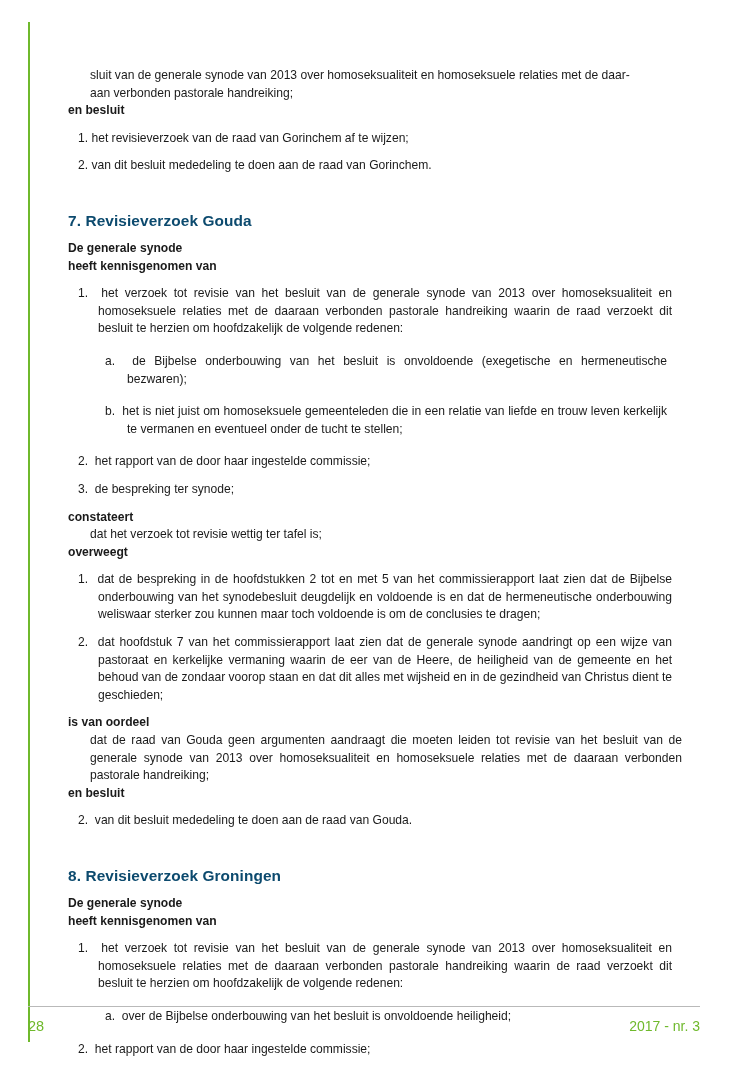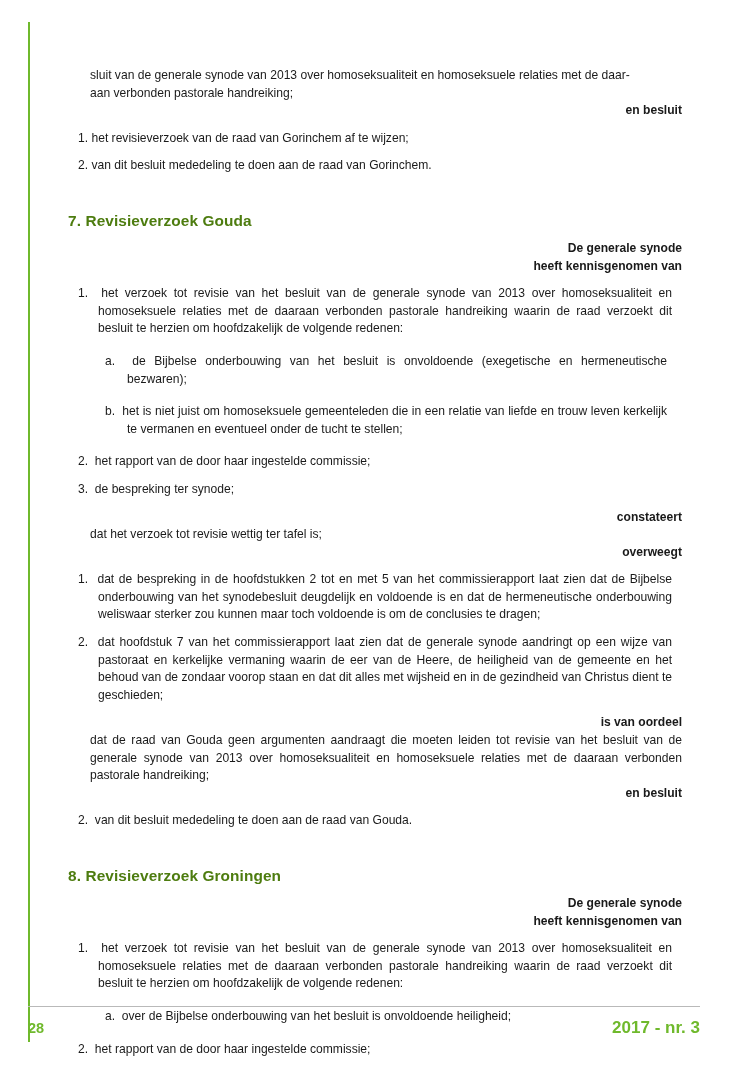--- a/index.html
+++ b/index.html
@@ -32,21 +32,20 @@
   }
   .content {
     position: absolute;
     left: 68px;
     top: 63px;
     width: 614px;
   }
   p, li, div.txt {
     font-size: 12.1px;
     line-height: 17.6px;
-    text-align: right;
   }
   .hang {
     padding-left: 20px;
     text-indent: -20px;
     margin: 10px;
     text-align: justify;
   }
   .hang2 {
     padding-left: 44px;
     text-indent: -22px;
@@ -56,21 +55,21 @@
   .indent {
     padding-left: 22px;
     margin: 0;
     text-align: justify;
   }
   .bold {
     font-weight: bold;
     margin: 0;
   }
   h2.section {
-    color: #4d7c0f;
+    color: #0c4a6e;
     font-size: 15.4px;
     font-weight: bold;
     margin: 0;
     padding: 0;
     letter-spacing: 0.1px;
   }
   .sp-sec-top { height: 27px; }
   .sp-sec-bot { height: 10px; }
   .footer-rule {
     position: absolute;
@@ -82,28 +81,28 @@
   }
   .footer {
     position: absolute;
     top: 1014px;
     left: 28px;
     width: 672px;
     display: flex;
     justify-content: space-between;
     align-items: center;
     font-size: 13px;
-    font-weight: bold;
+    font-weight: normal;
     color: #6fb92c;
   }
   .footer-page {
     font-size: 14.5px;
   }
   .footer-issue {
-    font-size: 17px;
+    font-size: 14px;
   }
   .num { white-space: nowrap; }
 </style>
 </head>
 <body>
 
 <div class="page">
 
   <div class="left-rule"></div>
 

